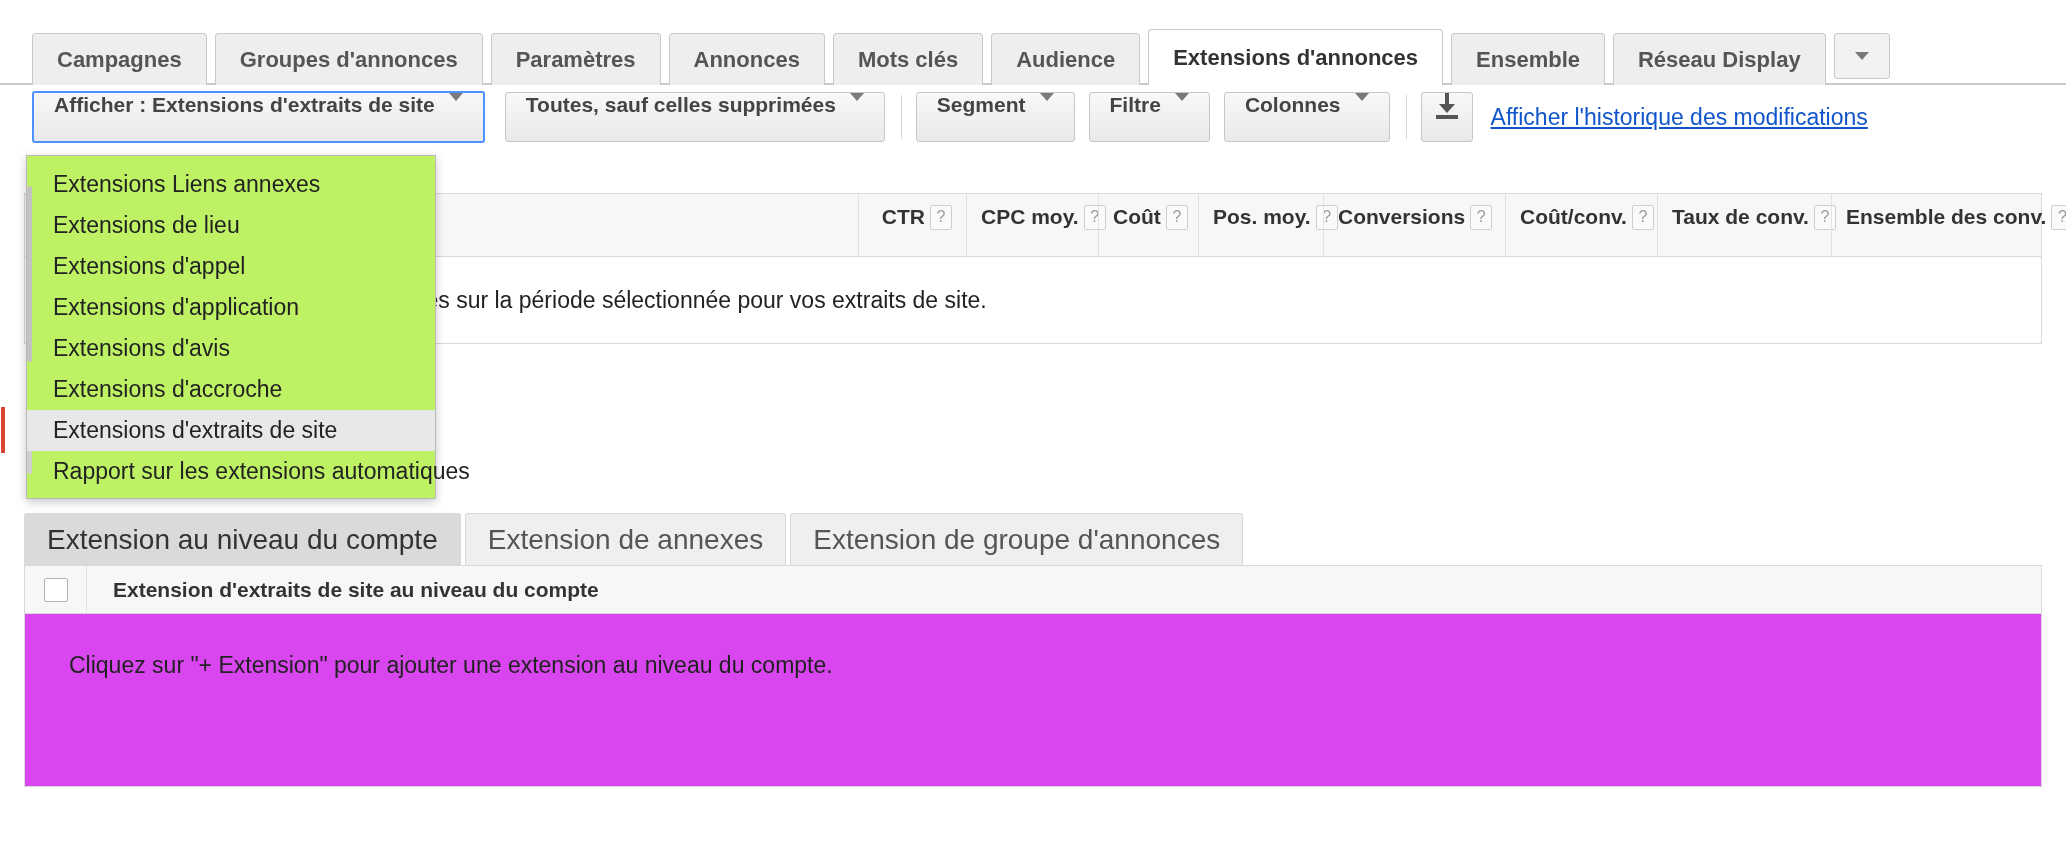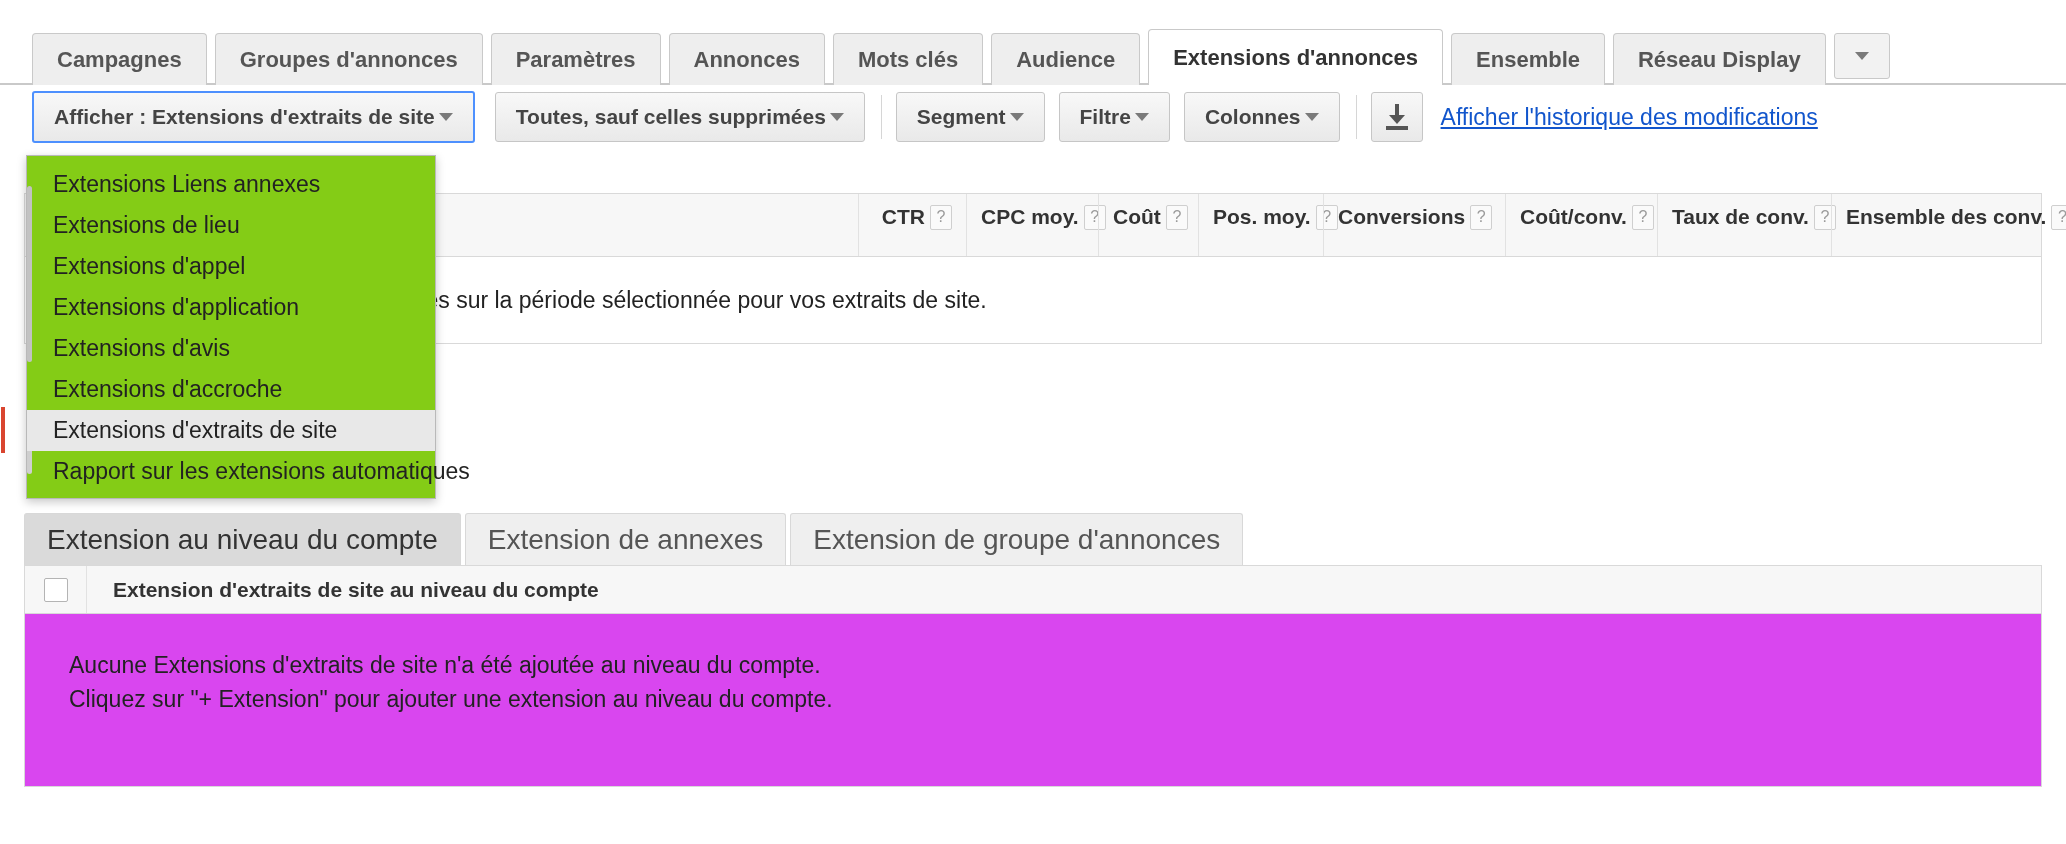--- a/index.html
+++ b/index.html
@@ -96,22 +96,21 @@
   .btn {
     height: 50px;
     padding: 0 20px;
     background: linear-gradient(to bottom, #f8f8f8, #e9e9e9);
     border: 1px solid #c6c6c6;
     border-radius: 3px;
     font-size: 21px;
     font-weight: bold;
     color: #444444;
     display: flex;
-    align-items: center;
-    gap: 4px;
+    gap: 14px;
     white-space: nowrap;
     box-sizing: border-box;
     margin-right: 14px;
   }
   .btn.primary-open {
     border: 2px solid #4d90fe;
     height: 52px;
     margin-right: 20px;
   }
   .toolbar-sep {
@@ -273,21 +272,21 @@
     color: #222;
     line-height: 34px;
   }
 
   
   .menu {
     position: absolute;
     left: 26px;
     top: 155px;
     width: 410px;
-    background: #84cc16;
+    background: #bef264;
     border: 1px solid #b9b9b9;
     box-shadow: 0 3px 9px rgba(0,0,0,0.22);
     z-index: 50;
     padding: 8px 0 6px 0;
     box-sizing: border-box;
   }
   .menu-item {
     height: 41px;
     line-height: 41px;
     padding-left: 26px;
@@ -412,21 +411,20 @@
   </div>
 
 <div class="panel">
   <div class="panel-head">
     <div class="cb-cell">
       <span class="checkbox"></span>
     </div>
     <div class="panel-head-title">Extension d'extraits de site au niveau du compte</div>
   </div>
   <div class="panel-body">
-    <div>Aucune Extensions d'extraits de site n'a été ajoutée au niveau du compte.</div>
     <div>Cliquez sur "+ Extension" pour ajouter une extension au niveau du compte.</div>
   </div>
 </div>
 
 <div class="menu">
   <div class="menu-scroll-track">
     <div class="menu-scroll-thumb"></div>
     <div class="menu-scroll-thumb2"></div>
   </div>
   <div id="menu-root">

